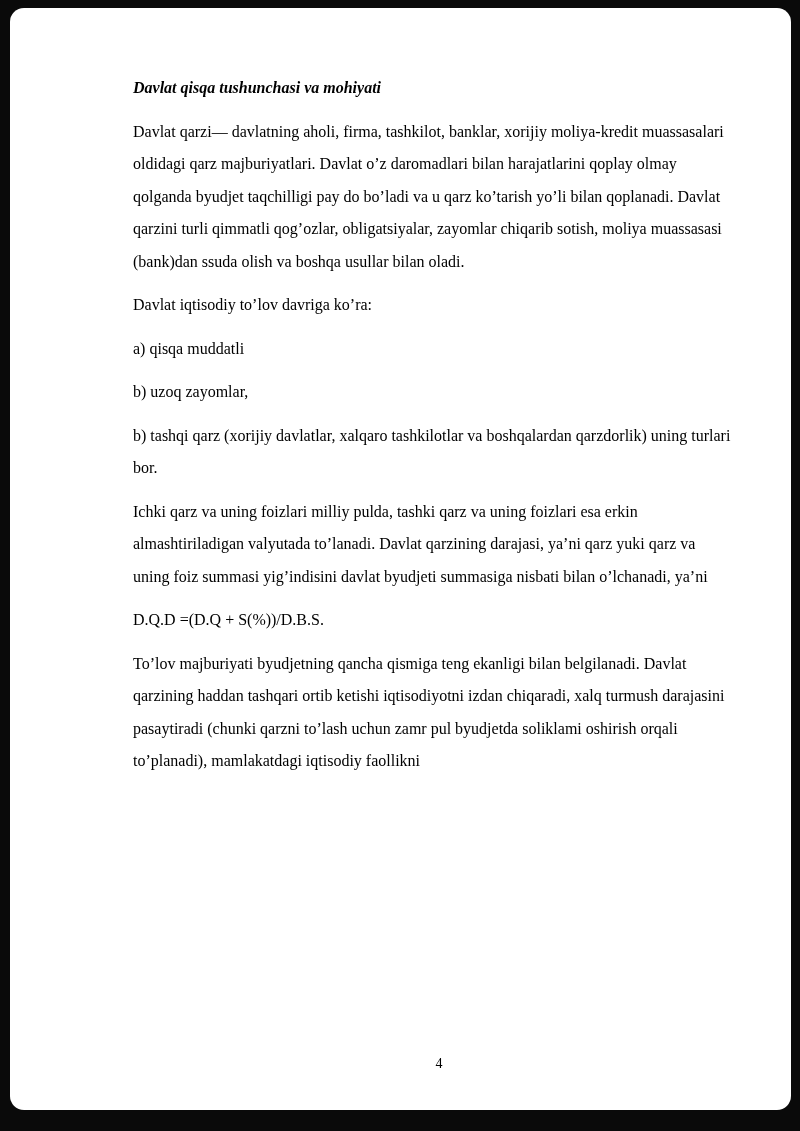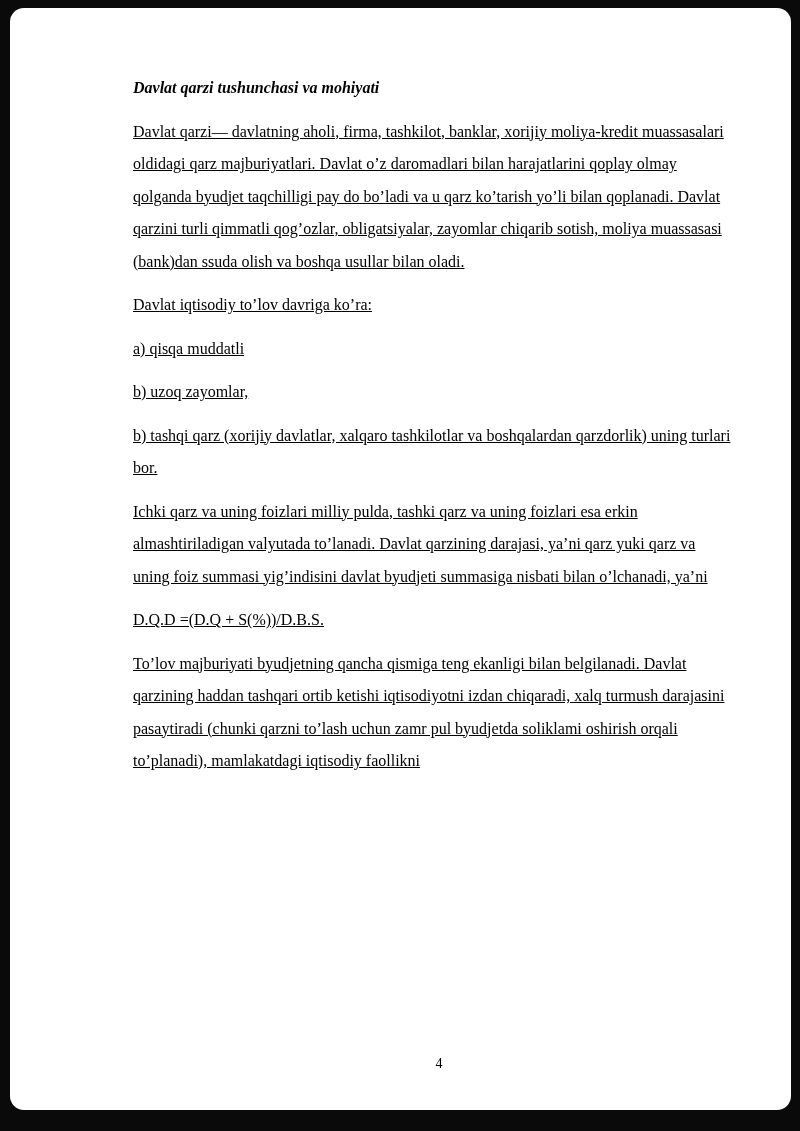--- a/index.html
+++ b/index.html
@@ -34,37 +34,36 @@
     margin: 0 0 11px 0;
     max-width: 612px;
   }
   .doc-par {
     font-size: 16px;
     line-height: 32.5px;
     color: #000000;
     margin: 0 0 11px 0;
     max-width: 612px;
     text-align: left;
-    text-decoration: underline;
   }
   .page-number {
     position: absolute;
     left: 123px;
     width: 612px;
     bottom: 38px;
     text-align: center;
     font-size: 14px;
     color: #000000;
   }
 </style>
 </head>
 <body>
 
 <div class="scan-page">
-  <h1 class="doc-title">Davlat qarzi tushunchasi va mohiyati</h1>
+  <h1 class="doc-title">Davlat qisqa tushunchasi va mohiyati</h1>
 
   <p class="doc-par">Davlat qarzi— davlatning aholi, firma, tashkilot, banklar, xorijiy moliya-kredit muassasalari oldidagi qarz majburiyatlari. Davlat o’z daromadlari bilan harajatlarini qoplay olmay qolganda byudjet taqchilligi pay do bo’ladi va u qarz ko’tarish yo’li bilan qoplanadi. Davlat qarzini turli qimmatli qog’ozlar, obligatsiyalar, zayomlar chiqarib sotish, moliya muassasasi (bank)dan ssuda olish va boshqa usullar bilan oladi.</p>
   <p class="doc-par">Davlat iqtisodiy to’lov davriga ko’ra:</p>
   <p class="doc-par">a) qisqa muddatli</p>
   <p class="doc-par">b) uzoq zayomlar,</p>
   <p class="doc-par">b) tashqi qarz (xorijiy davlatlar, xalqaro tashkilotlar va boshqalardan qarzdorlik) uning turlari bor.</p>
   <p class="doc-par">Ichki qarz va uning foizlari milliy pulda, tashki qarz va uning foizlari esa erkin almashtiriladigan valyutada to’lanadi. Davlat qarzining darajasi, ya’ni qarz yuki qarz va uning foiz summasi yig’indisini davlat byudjeti summasiga nisbati bilan o’lchanadi, ya’ni</p>
   <p class="doc-par">D.Q.D =(D.Q + S(%))/D.B.S.</p>
   <p class="doc-par">To’lov majburiyati byudjetning qancha qismiga teng ekanligi bilan belgilanadi. Davlat qarzining haddan tashqari ortib ketishi iqtisodiyotni izdan chiqaradi, xalq turmush darajasini pasaytiradi (chunki qarzni to’lash uchun zamr pul byudjetda soliklami oshirish orqali to’planadi), mamlakatdagi iqtisodiy faollikni</p>
 

